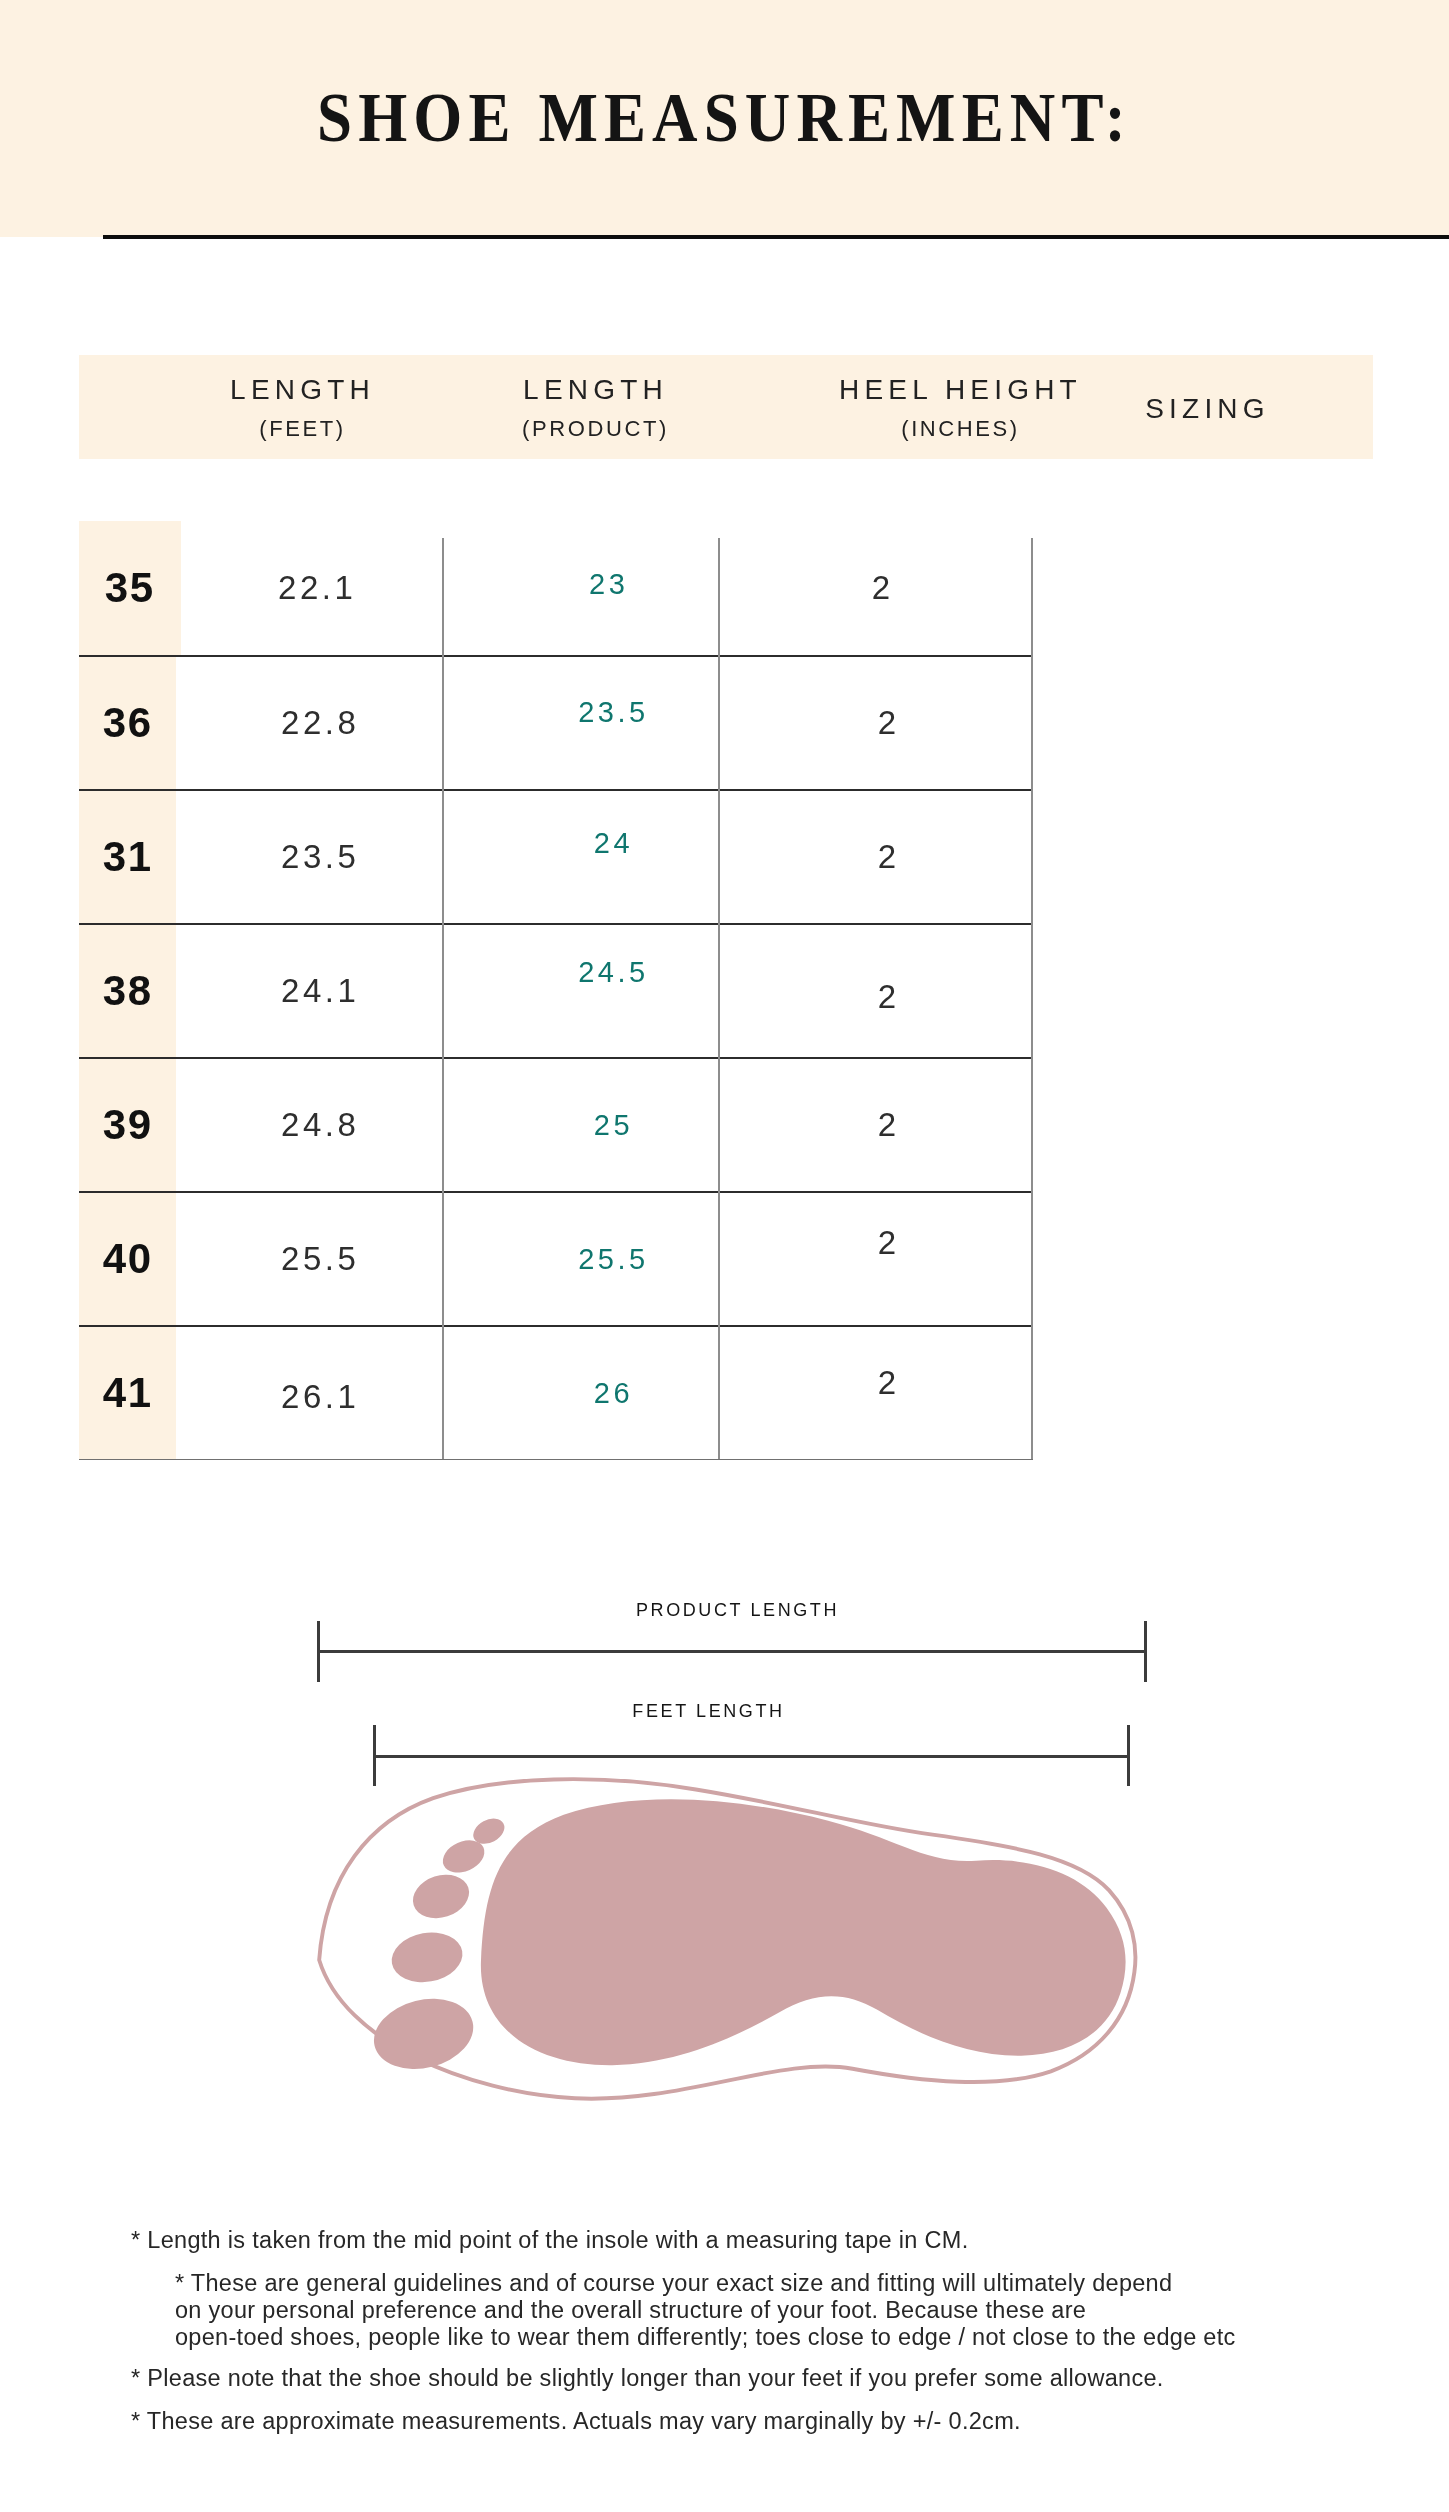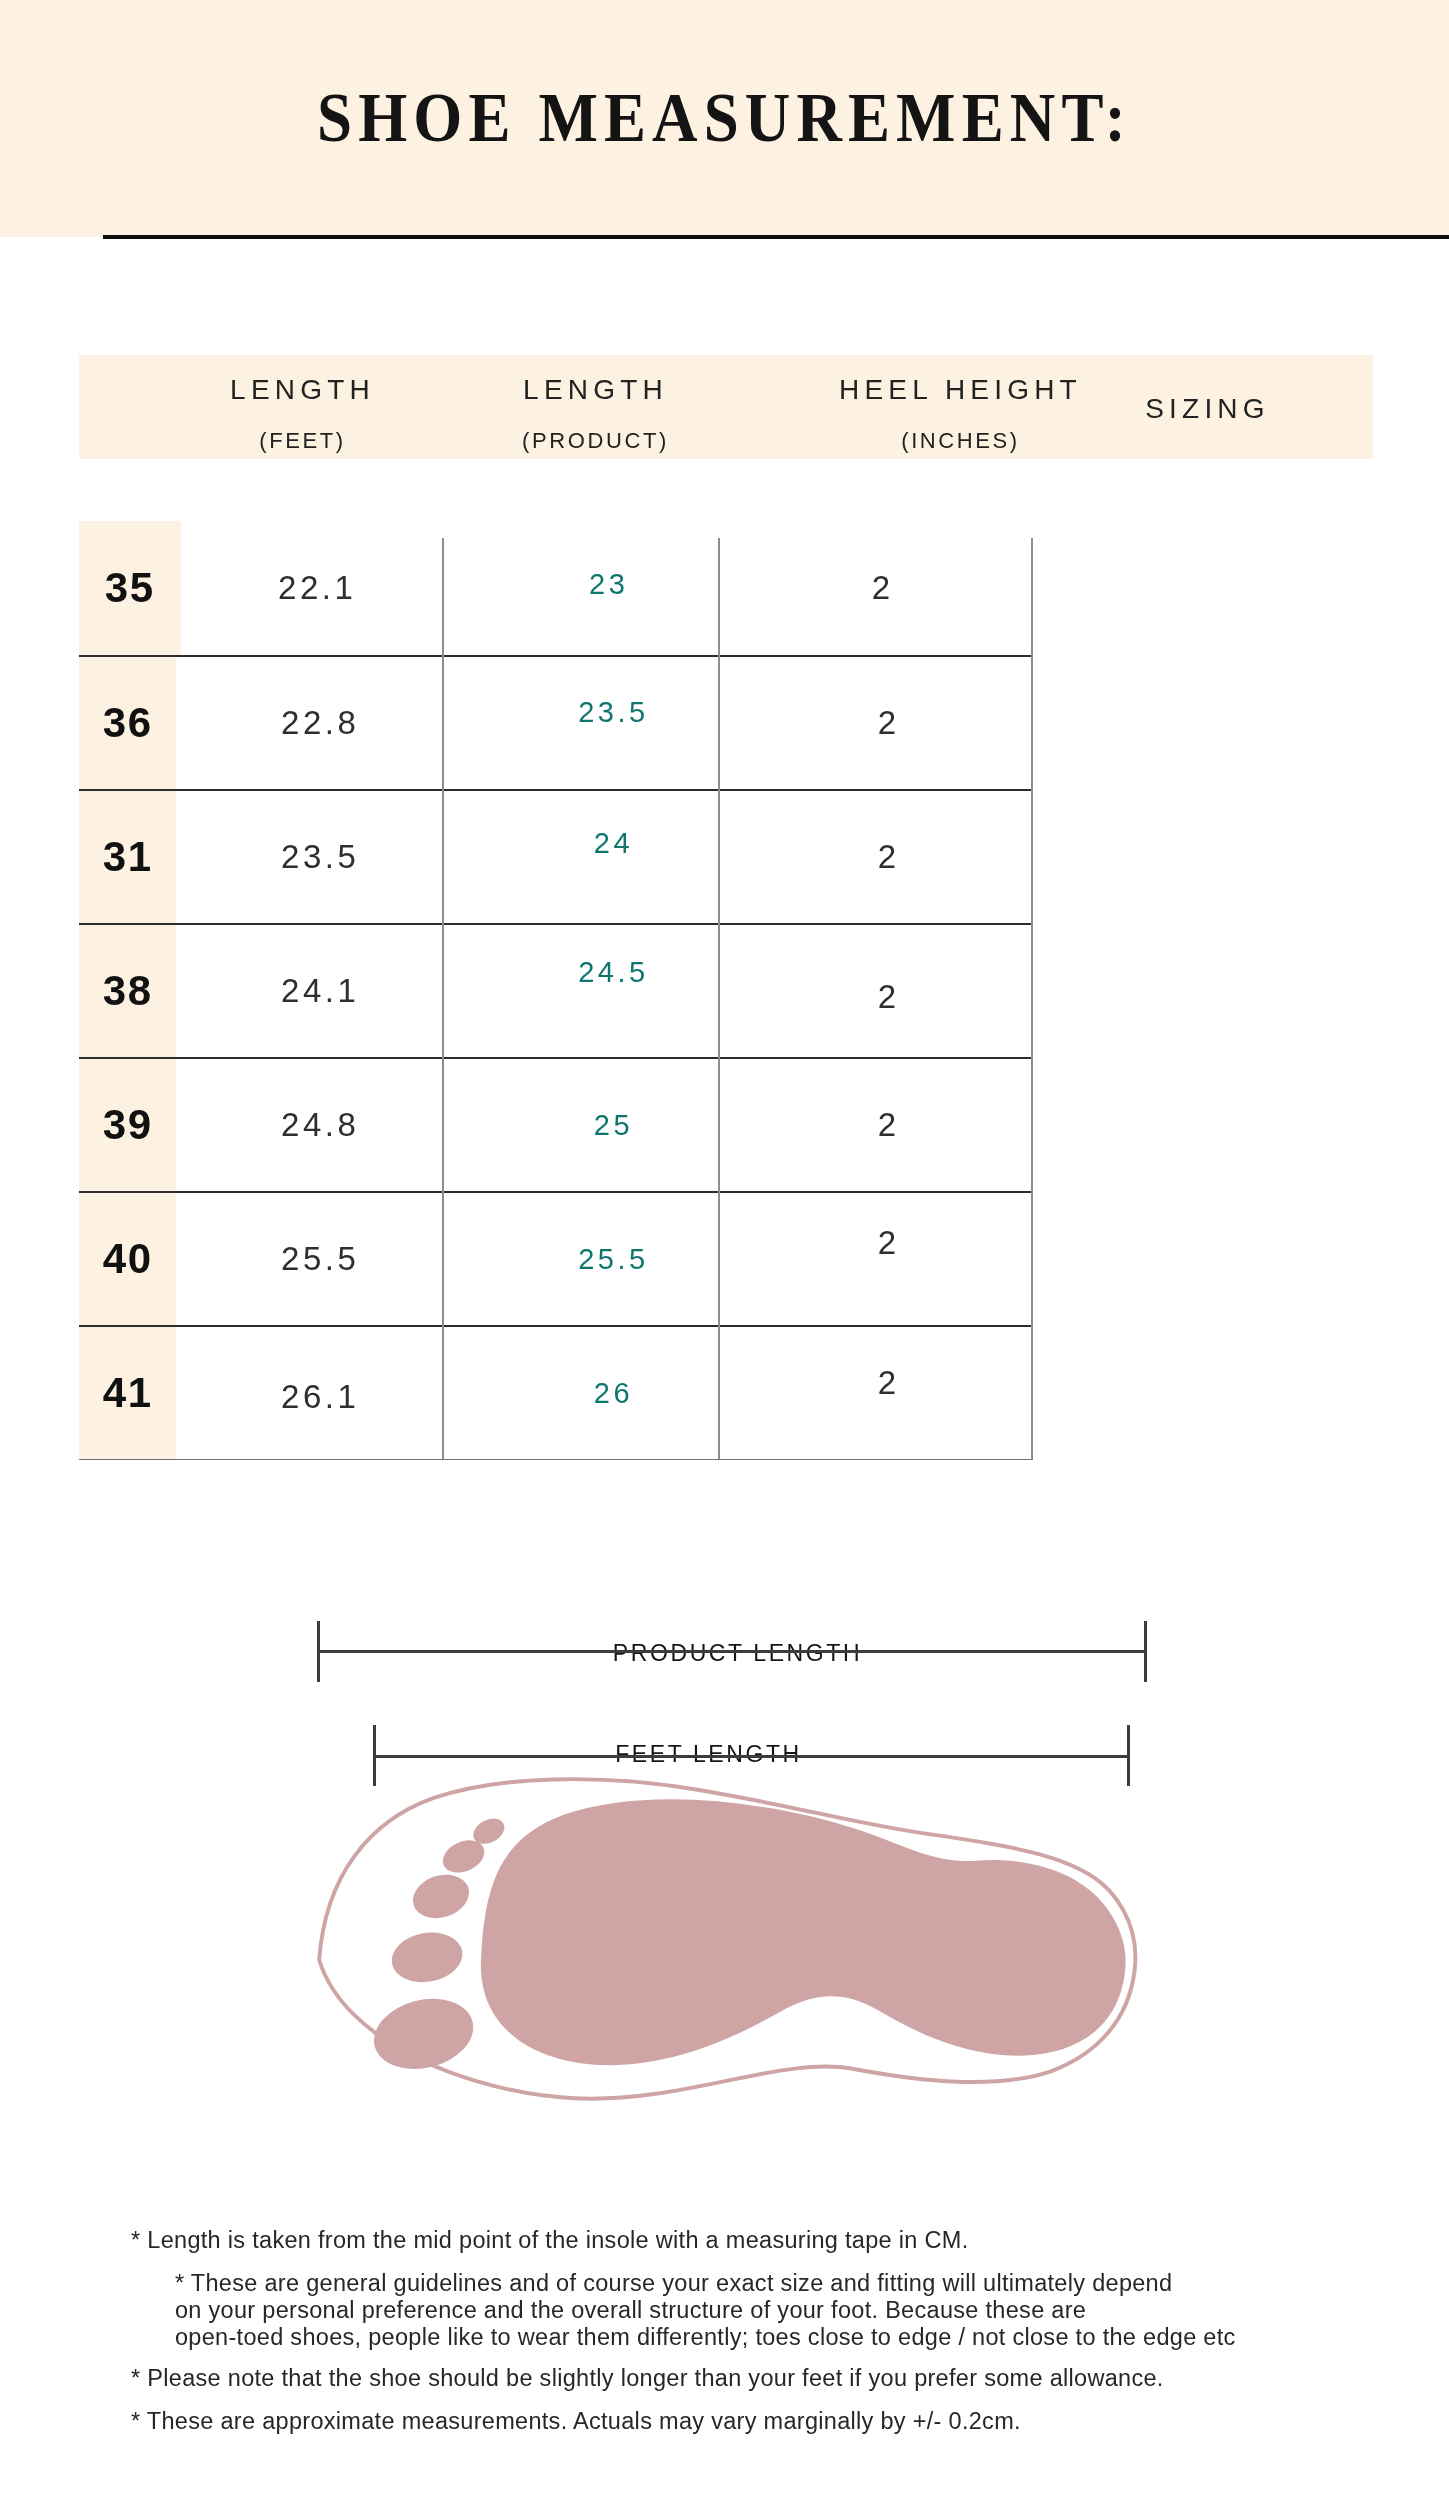--- a/index.html
+++ b/index.html
@@ -18,21 +18,21 @@
     position:absolute;left:0;top:82px;width:1449px;text-align:center;
     font-family:"Liberation Serif",serif;font-weight:700;font-size:63px;
     letter-spacing:6.1px;color:#141414;transform:scaleY(1.1);white-space:nowrap;
   }
   .title-rule{position:absolute;left:103px;top:235px;width:1347px;height:3.5px;background:#0d0d0d;}
 
   
   .thead{position:absolute;left:79px;top:355px;width:1294px;height:104px;background:var(--cream);}
   .hcell{position:absolute;width:261px;text-align:center;color:#222;}
   .hcell .main{font-size:28px;letter-spacing:5.2px;}
-  .hcell .sub{font-size:22px;letter-spacing:2.6px;margin-top:22px;}
+  .hcell .sub{font-size:22px;letter-spacing:2.6px;margin-top:10px;}
   .hc-feet{left:93px;top:19px;}
   .hc-product{left:386px;top:19px;}
   .hc-heel{left:751px;top:19px;}
   .hc-sizing{left:998px;top:38px;}
 
   
   .stable{position:absolute;left:79px;top:521px;width:954px;height:938px;border-bottom:1.7px solid #707070;box-sizing:content-box;}
   .vline{position:absolute;top:17.4px;bottom:0;width:1.7px;background:#8d8d8d;}
   .vl-1{left:363px;} .vl-2{left:639px;} .vl-3{left:952px;}
   .trow{position:relative;height:134px;display:flex;box-sizing:border-box;}
@@ -55,21 +55,21 @@
   .trow:nth-of-type(7) .c-heel span{transform:translateY(-10.4px);}
   .trow:nth-of-type(7) .c-feet span{transform:translate(-7px,4.4px);}
 
   
   .sizing-note{
     position:absolute;left:1092px;top:939px;font-size:30px;letter-spacing:3.5px;
     line-height:39px;color:#1e1e1e;white-space:nowrap;
   }
 
   
-  .mlabel{position:absolute;width:435px;text-align:center;font-size:23px;letter-spacing:2.6px;color:#151515;white-space:nowrap;margin-top:40px;}
+  .mlabel{position:absolute;width:435px;text-align:center;font-size:18px;letter-spacing:2.6px;color:#151515;white-space:nowrap;}
   .ml-product{left:520px;top:1600px;}
   .ml-feet{left:491px;top:1701px;}
   .mline{position:absolute;height:2.6px;background:#3c3c3c;}
   .line-product{left:318px;top:1650px;width:828px;}
   .line-feet{left:373px;top:1755px;width:756px;}
   .tick{position:absolute;width:2.6px;height:61px;background:#3c3c3c;}
   .tk-p-l{left:317px;top:1621px;} .tk-p-r{left:1144px;top:1621px;}
   .tk-f-l{left:373px;top:1725px;} .tk-f-r{left:1127px;top:1725px;}
 
   

